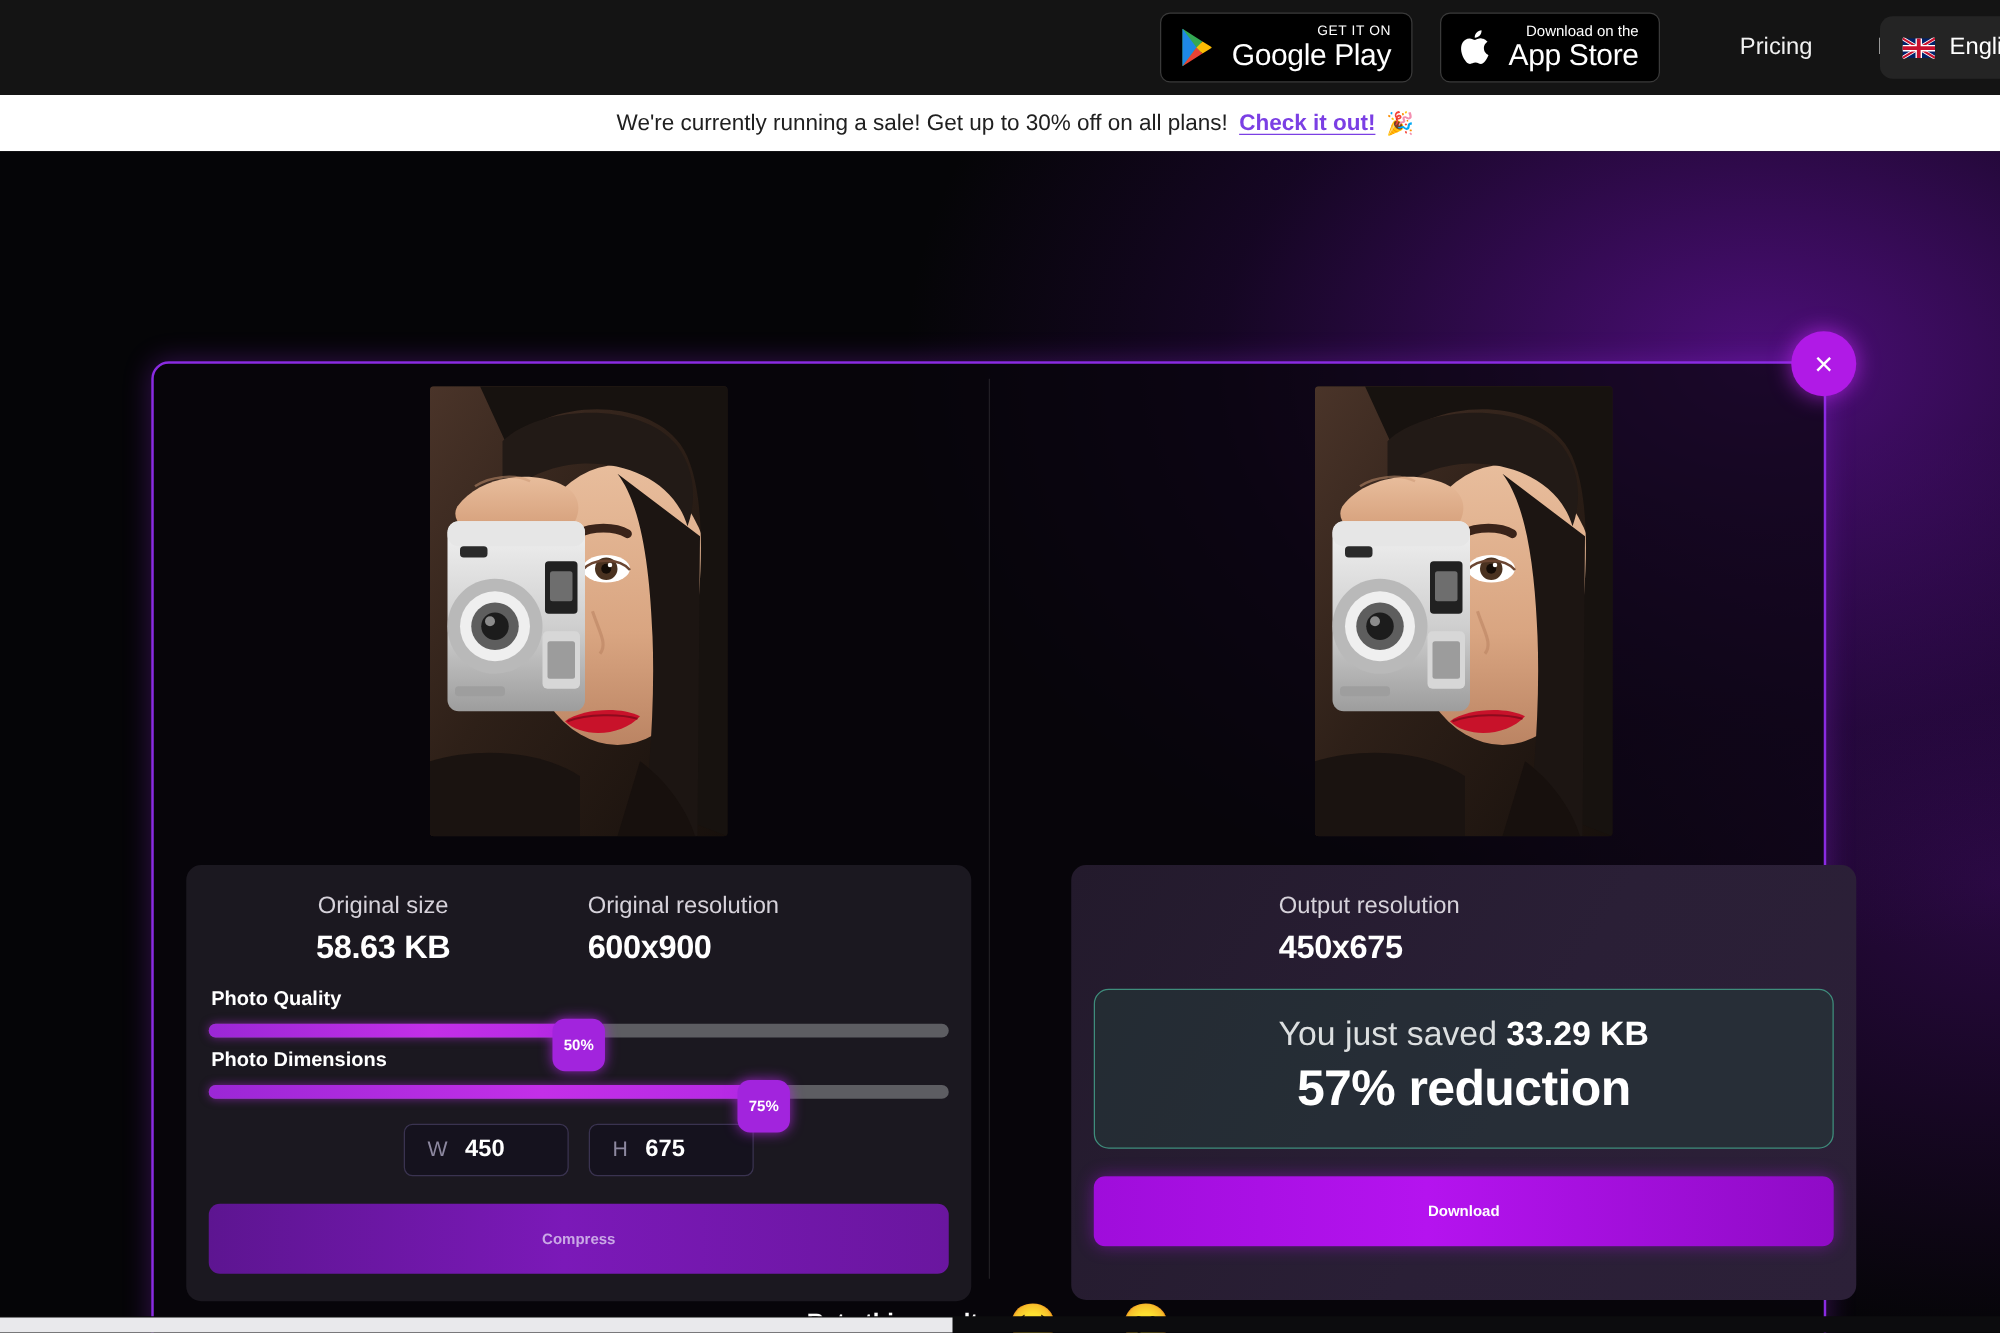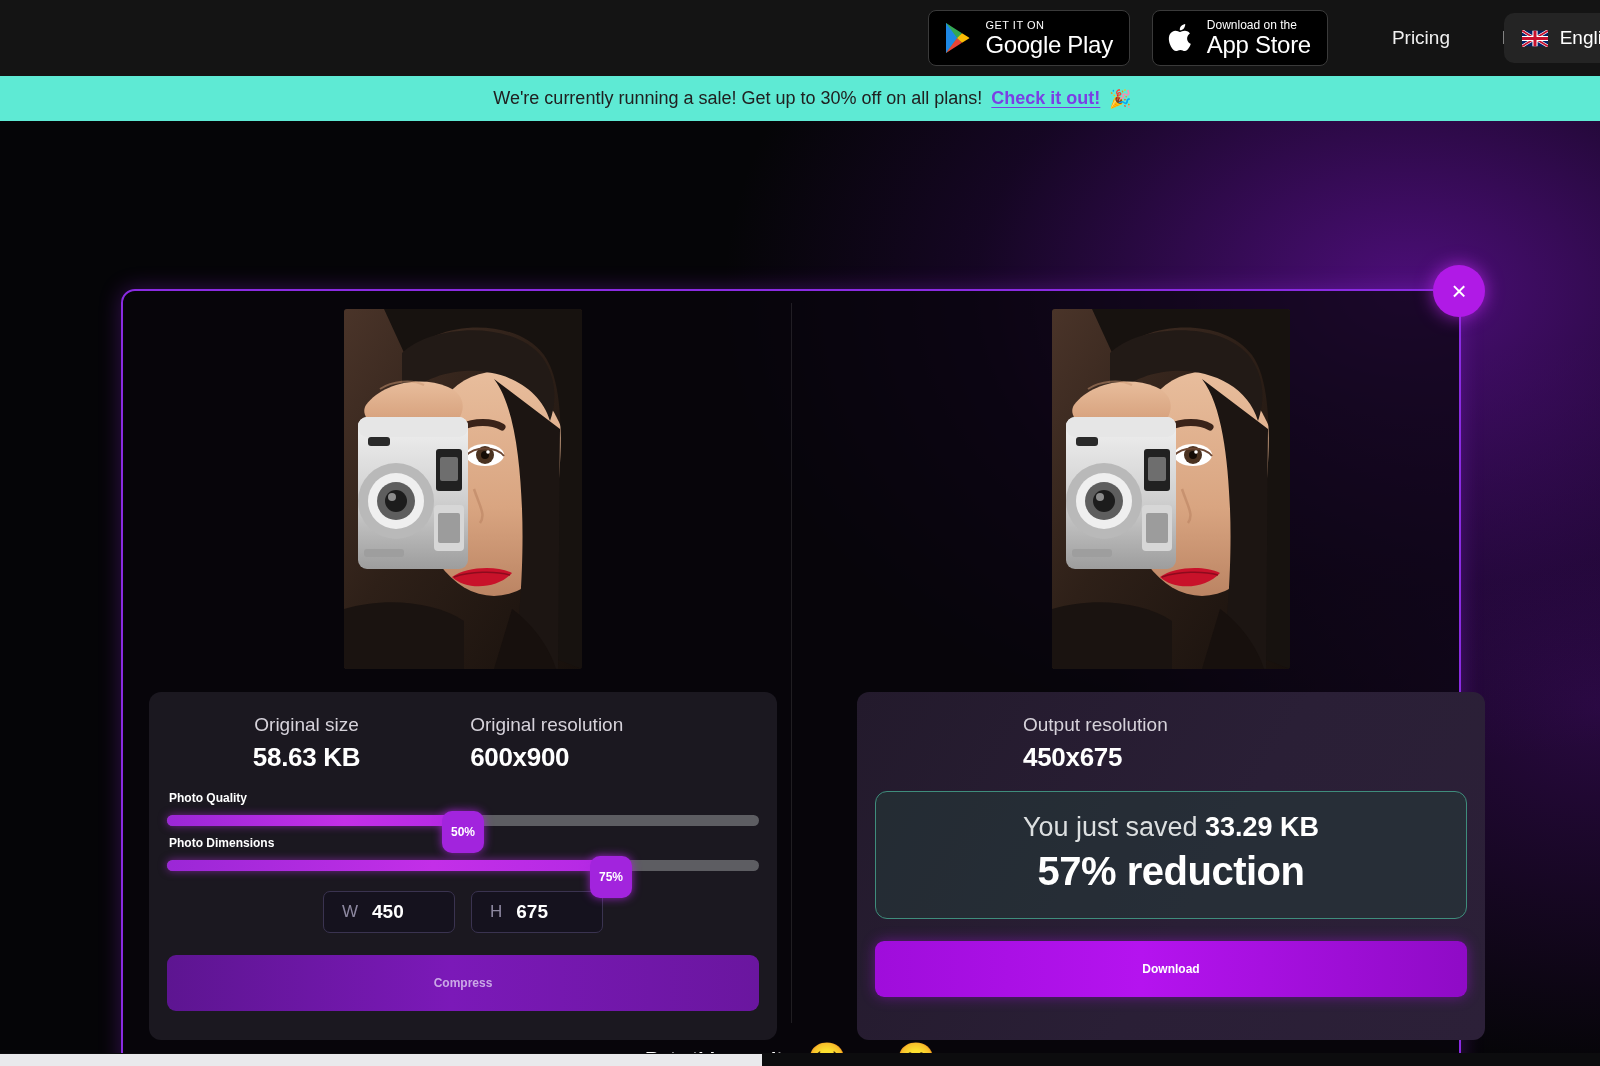--- a/index.html
+++ b/index.html
@@ -22,21 +22,21 @@
     height: 56px;
     background: #000;
     border: 1px solid #3a3a3a;
     border-radius: 8px;
     display: flex; align-items: center;
     padding: 0 16px 0 14px;
     gap: 10px;
     margin-right: 22px;
     cursor: pointer;
   }
-  .badge-txt { display: flex; flex-direction: column; justify-content: center; line-height: 1; }
+  .badge-txt { display: flex; flex-direction: column; justify-content: center; line-height: 1; text-align: right; }
   .badge-small {
     color: #ffffff; font-size: 11px; letter-spacing: .5px;
     text-transform: uppercase; margin-bottom: 2px; font-weight: 400;
   }
   .badge-big { color: #ffffff; font-size: 24px; font-weight: 500; letter-spacing: -.3px; }
   .badge-small.mixed { text-transform: none; font-size: 12px; letter-spacing: 0; }
 
   .nav-link {
     color: #f0f0f0; font-size: 19px; margin-right: 0;
     padding: 0 26px; cursor: pointer; white-space: nowrap;
@@ -50,21 +50,21 @@
     padding: 0 18px; cursor: pointer;
     position: absolute; right: -40px; top: 13px;
   }
   .lang-label { color: #ffffff; font-size: 19px; white-space: nowrap; }
   .flag { width: 26px; height: 17px; flex: 0 0 26px; display: block; }
 
   
   .sale-banner {
     position: absolute; left: 0; top: 76px;
     width: 1600px; height: 45px;
-    background: #5eead4;
+    background: #ffffff;
     display: flex; align-items: center; justify-content: center;
     gap: 9px;
     padding-left: 25px;
   }
   .sale-text { color: #202020; font-size: 18px; }
   .sale-link {
     color: #7b3fe4; font-size: 18px; font-weight: 600;
     text-decoration: underline; text-underline-offset: 3px; cursor: pointer;
   }
   .party-emoji { font-size: 18px; }
@@ -126,21 +126,21 @@
 
   .stat-row {
     display: flex; justify-content: center; gap: 14px; margin-bottom: 18px;
   }
   .stat-col { width: 50%; text-align: left; }
   .stat-col.first { text-align: center; padding-right: 10px; }
   .stat-label { color: #d6d2da; font-size: 19px; margin-bottom: 6px; }
   .stat-value { color: #ffffff; font-size: 26px; font-weight: 700; letter-spacing: -.3px; }
 
   .slider-label {
-    color: #ffffff; font-size: 12px; font-weight: 700;
+    color: #ffffff; font-size: 16px; font-weight: 700;
     margin: 8px 0 10px 2px;
   }
   .slider-track {
     position: relative; height: 11px; border-radius: 6px;
     background: #5d5d62; margin-bottom: 10px;
   }
   .slider-fill {
     position: absolute; left: 0; top: 0; height: 11px; border-radius: 6px;
     background: linear-gradient(90deg,#9b27d6 0%,#c32fe8 60%,#b429e4 100%);
     box-shadow: 0 0 8px rgba(185,45,230,.55);

